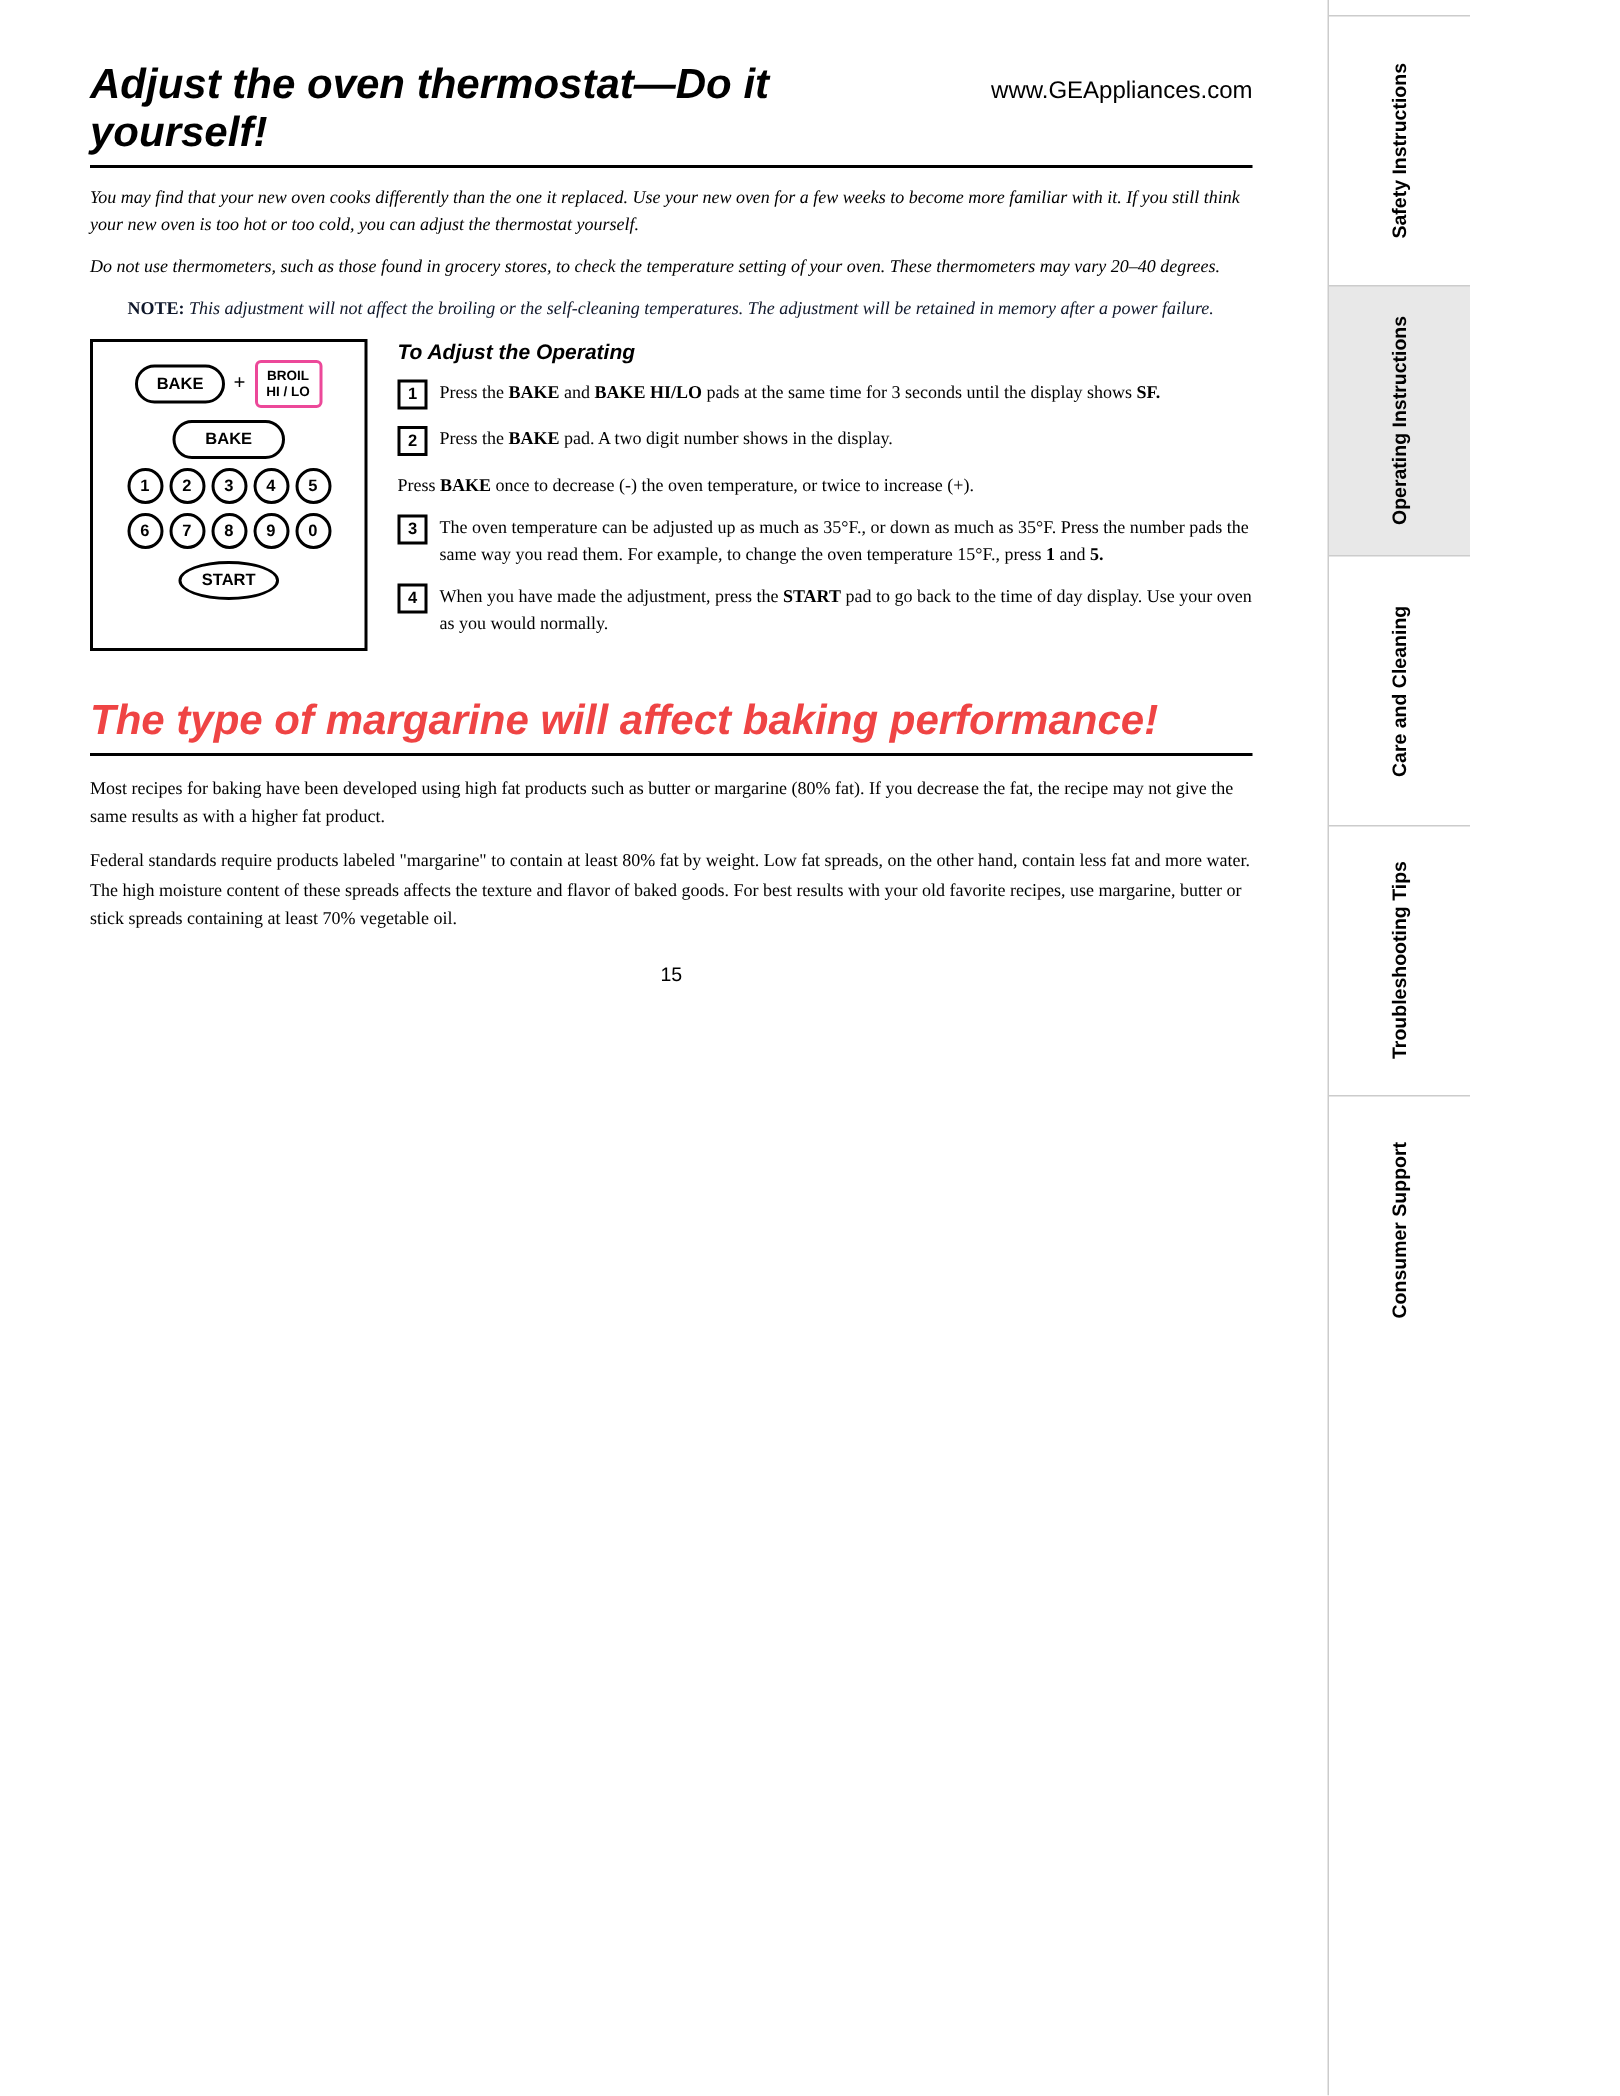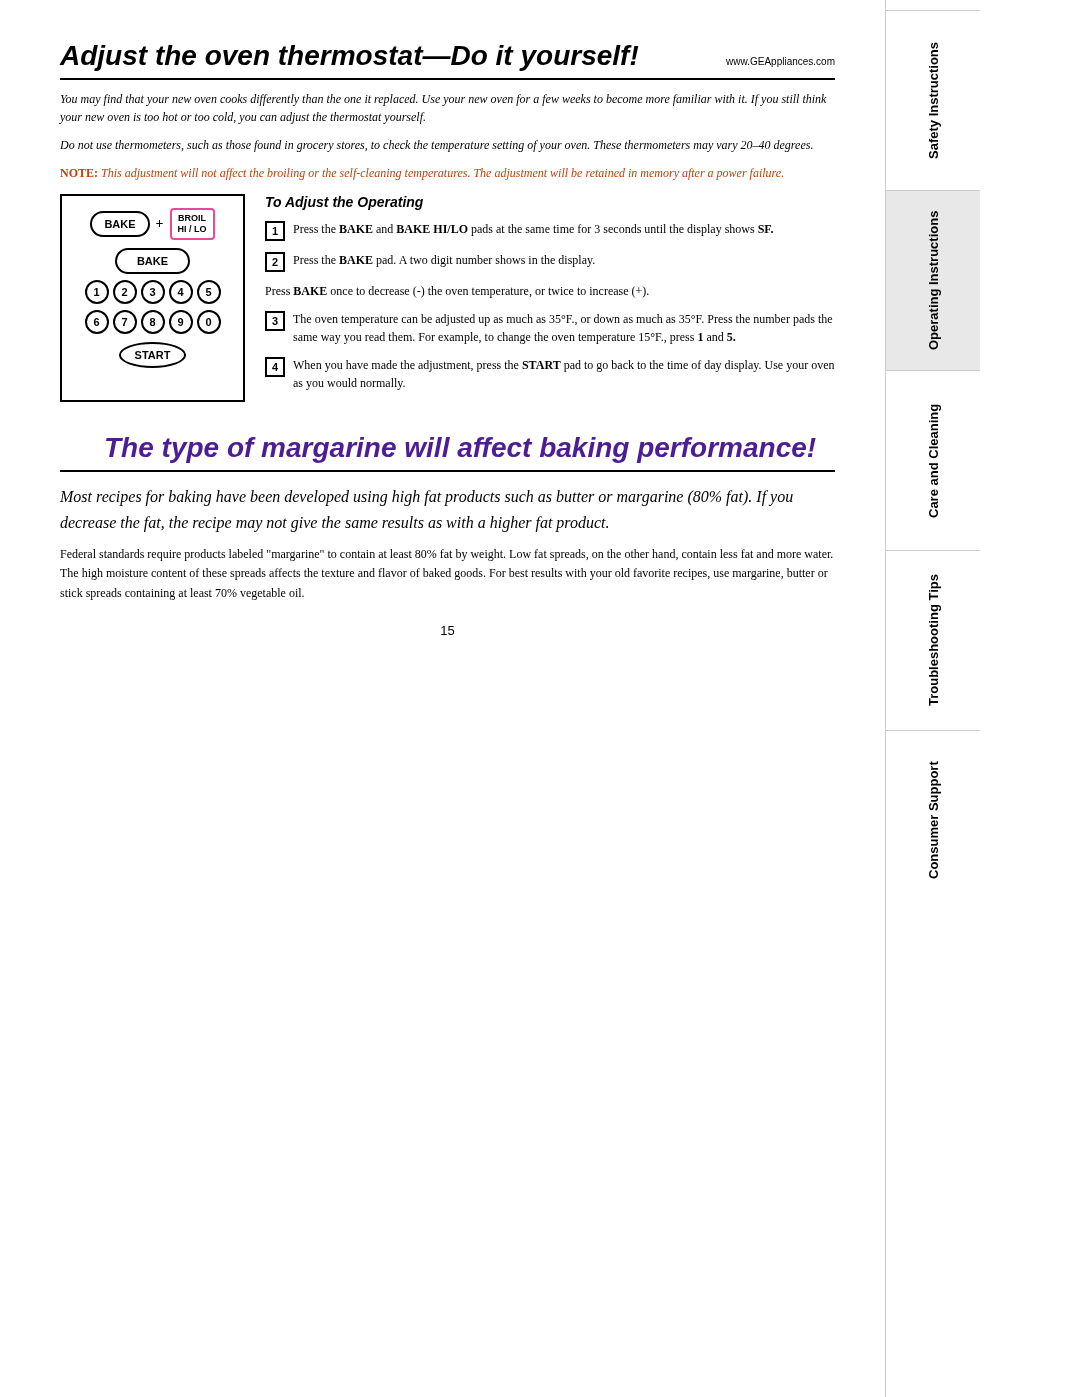--- a/index.html
+++ b/index.html
@@ -67,21 +67,21 @@
       font-style: italic;
       font-weight: bold;
       color: #000;
       margin-bottom: 5px;
       display: flex;
       align-items: baseline;
       justify-content: space-between;
     }
 
     .website {
-      font-size: 10px;
+      font-size: 16px;
       font-style: normal;
       font-weight: normal;
       font-family: Arial, Helvetica, sans-serif;
       color: #000;
       margin-left: 24px;
     }
 
     .divider-line {
       border: none;
       border-top: 2px solid #000;
@@ -94,21 +94,22 @@
       line-height: 1.5;
       margin-bottom: 10px;
       color: #000;
     }
 
     .note-text {
       font-size: 12px;
       font-style: italic;
       line-height: 1.5;
       margin-bottom: 12px;
-      color: #c2410c;
+      color: #0f172a;
+      margin-left: 25px;
     }
 
     .note-bold {
       font-weight: bold;
       font-style: normal;
     }
 
     
     .thermostat-section {
       display: flex;
@@ -250,35 +251,33 @@
       line-height: 1.5;
       margin-bottom: 10px;
     }
 
     
     .section2-heading {
       font-family: Arial, Helvetica, sans-serif;
       font-size: 28px;
       font-style: italic;
       font-weight: bold;
-      color: #4c1d95;
+      color: #ef4444;
       margin-bottom: 6px;
       margin-top: 10px;
-      margin-left: 44px;
     }
 
     .divider-line2 {
       border: none;
       border-top: 2px solid #000;
       margin: 6px 0 12px 0;
     }
 
     .section2-intro {
-      font-size: 16px;
-      font-style: italic;
+      font-size: 12px;
       line-height: 1.6;
       margin-bottom: 10px;
     }
 
     .section2-body {
       font-size: 12px;
       line-height: 1.6;
       margin-bottom: 10px;
     }
 

